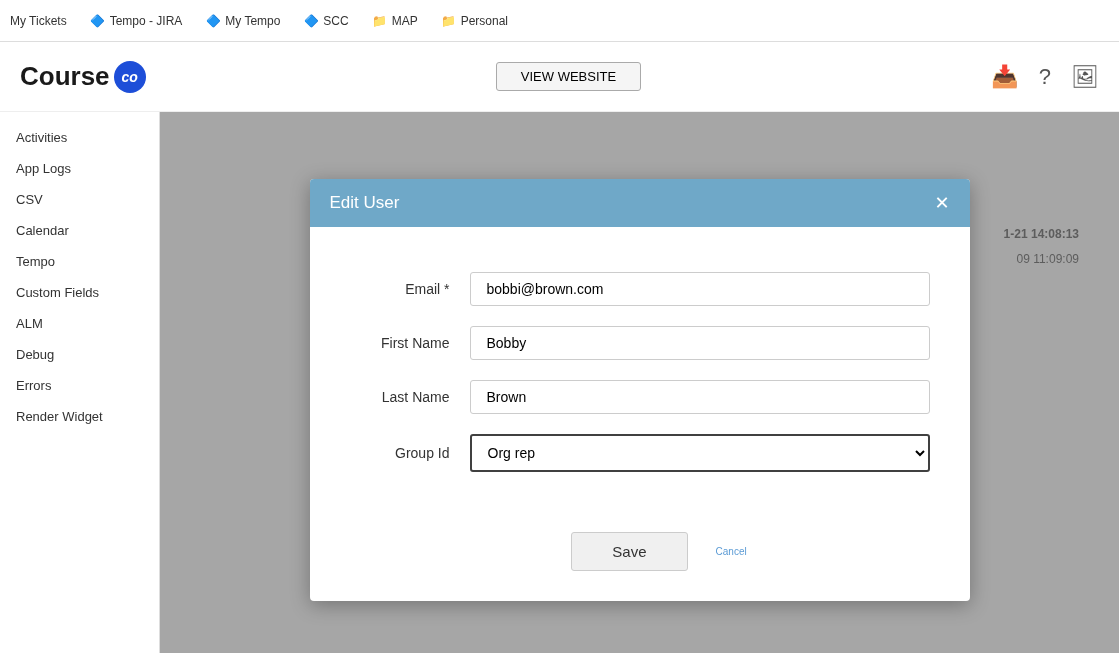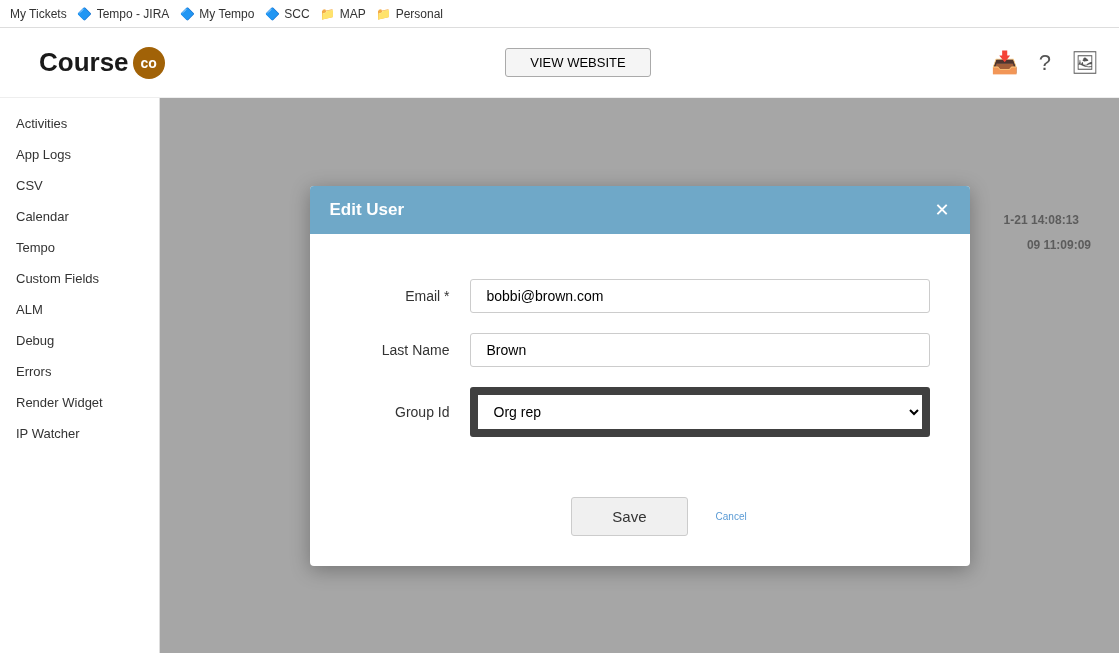--- a/index.html
+++ b/index.html
@@ -10,25 +10,25 @@
       width: 1119px;
       height: 653px;
       overflow: hidden;
       position: relative;
     }
 
     
     .top-nav {
       background: #fff;
       border-bottom: 1px solid #ddd;
-      height: 28px;
+      height: 42px;
       display: flex;
       align-items: center;
       padding: 0 10px;
-      gap: 11px;
+      gap: 24px;
       font-size: 12px;
       color: #333;
     }
     .top-nav-item {
       display: flex;
       align-items: center;
       gap: 4px;
       cursor: pointer;
       color: #333;
     }
@@ -43,39 +43,39 @@
       display: flex;
       align-items: center;
       padding: 0 20px;
       justify-content: space-between;
       border-bottom: 1px solid #eee;
     }
     .logo {
       display: flex;
       align-items: flex-start;
       gap: 4px;
-      margin-left: 19px;
     }
     .logo-text {
       font-size: 26px;
       font-weight: bold;
       color: #1a1a1a;
     }
     .logo-co {
-      background: #a16207;
+      background: #1d4ed8;
       color: #fff;
       font-size: 14px;
       font-weight: bold;
       padding: 2px 6px;
       border-radius: 50%;
       width: 32px;
       height: 32px;
       display: flex;
       align-items: center;
       justify-content: center;
+      font-style: italic;
     }
     .header-center {
       display: flex;
       align-items: center;
       gap: 16px;
     }
     .view-website-btn {
       border: 1px solid #aaa;
       background: #f5f5f5;
       padding: 6px 24px;
@@ -145,21 +145,21 @@
     .modal-header {
       background: #6fa8c8;
       color: #fff;
       padding: 14px 20px;
       display: flex;
       justify-content: space-between;
       align-items: center;
     }
     .modal-title {
       font-size: 17px;
-      font-weight: bold;
+      font-weight: normal;
     }
     .modal-close {
       background: none;
       border: none;
       color: #fff;
       font-size: 18px;
       cursor: pointer;
       line-height: 1;
     }
     .modal-body {
@@ -182,21 +182,21 @@
     .form-input {
       flex: 1;
       border: 1px solid #ccc;
       border-radius: 3px;
       padding: 8px 16px;
       font-size: 14px;
       outline: none;
     }
     .form-select {
       flex: 1;
-      border: 8px solid #404040;
+      border: 2px solid #404040;
       border-radius: 3px;
       padding: 8px 12px;
       font-size: 14px;
       outline: none;
       background: #fff;
       cursor: pointer;
     }
     .modal-footer {
       padding: 10px 40px 30px;
       display: flex;
@@ -300,49 +300,50 @@
     </div>
     <div class="sidebar-item">
       <span>Debug</span>
     </div>
     <div class="sidebar-item">
       <span>Errors</span>
     </div>
     <div class="sidebar-item">
       <span>Render Widget</span>
     </div>
-    <div class="sidebar-item">
-      <span>IP Watcher</span>
-    </div>
   </div>
 
   <div class="page-content">
 
     <div class="bg-table-row" style="top: 115px; right: 40px; font-weight: bold;">
       <span>1-21 14:08:13</span>
     </div>
-    <div class="bg-table-row" style="top: 140px; right: 28px; font-weight: bold;">
+    <div class="bg-table-row" style="top: 140px; right: 40px;">
       <span>09 11:09:09</span>
     </div>
 
     <div class="overlay">
       <div class="modal">
 
         <div class="modal-header">
           <span class="modal-title">Edit User</span>
           <button class="modal-close">✕</button>
         </div>
 
         <div class="modal-body">
 
           <div class="form-row">
             <label class="form-label">Email *</label>
             <input type="text" class="form-input" value="bobbi@brown.com" style="">
           </div>
 
+          <div class="form-row">
+            <label class="form-label">First Name</label>
+            <input type="text" class="form-input" value="Bobby" style="">
+          </div>
 
           <div class="form-row">
             <label class="form-label">Last Name</label>
             <input type="text" class="form-input" value="Brown" style="">
           </div>
 
           <div class="form-row">
             <label class="form-label">Group Id</label>
             <select class="form-select">
               <option>Org rep</option>

